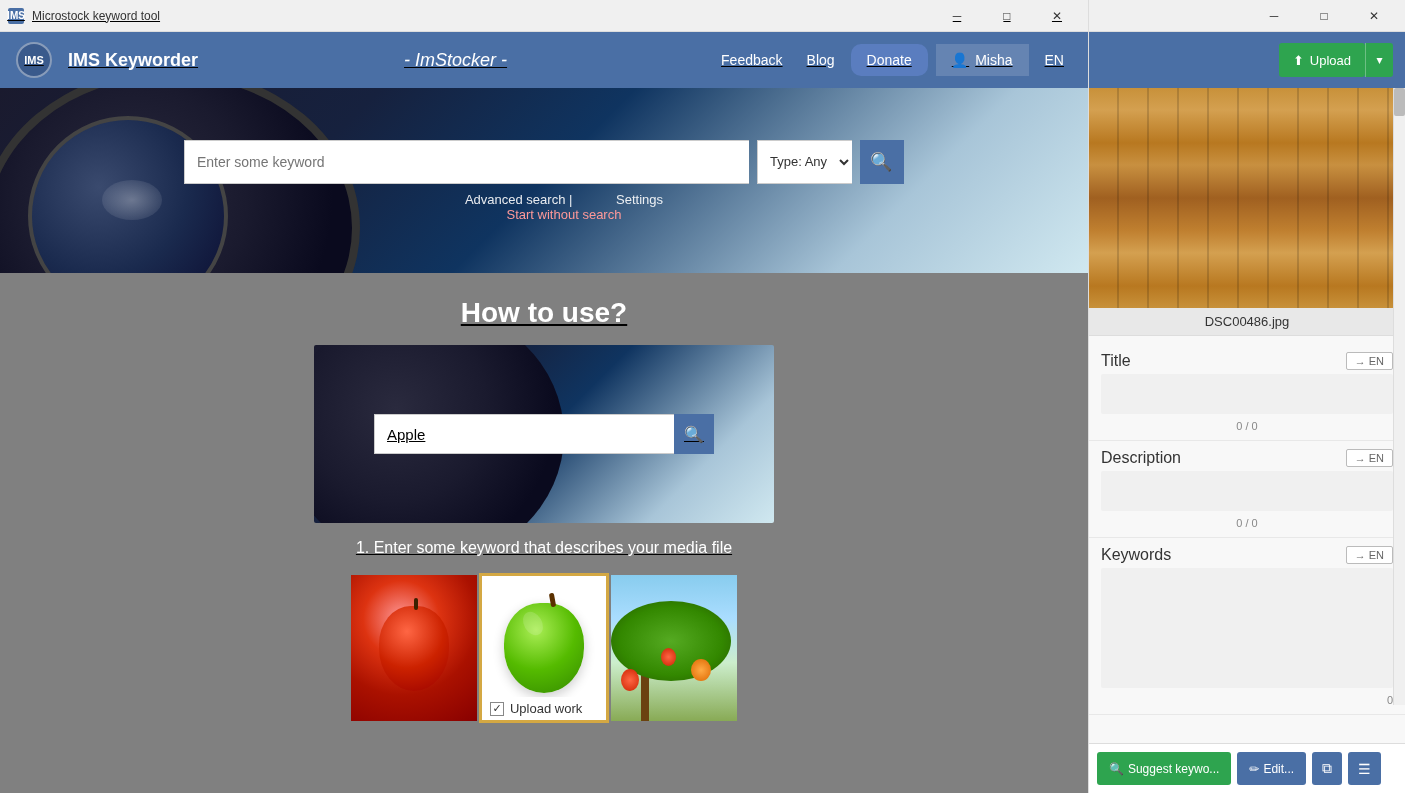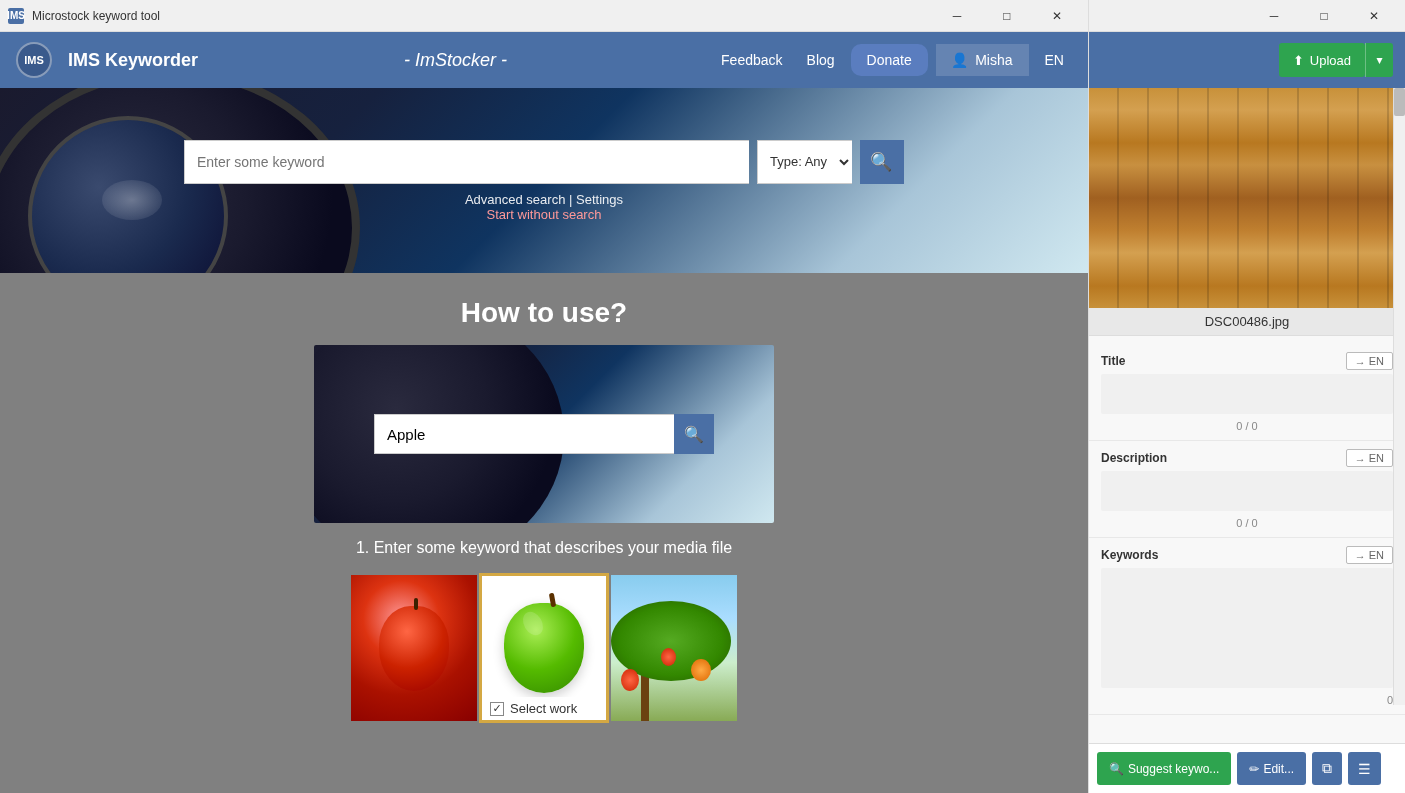--- a/index.html
+++ b/index.html
@@ -5,20 +5,21 @@
     * { margin: 0; padding: 0; box-sizing: border-box; }
     body { font-family: 'Segoe UI', Arial, sans-serif; background: #f0f0f0; display: flex; width: 1405px; height: 793px; overflow: hidden; }
 
     
     .main-app {
       width: 1236px;
       height: 793px;
       display: flex;
       flex-direction: column;
       position: relative;
+      text-decoration: underline;
     }
 
     
     .title-bar {
       background: #f0f0f0;
       height: 32px;
       display: flex;
       align-items: center;
       padding: 0 8px;
       border-bottom: 1px solid #ddd;
@@ -200,20 +201,21 @@
     }
     .search-links {
       margin-top: 8px;
       text-align: center;
       color: rgba(255,255,255,0.9);
       font-size: 13px;
     }
     .search-links a {
       color: rgba(255,255,255,0.9);
       text-decoration: none;
+      margin-left: 40px;
     }
     .search-links .start-link {
       color: #ff9999;
       text-decoration: none;
     }
 
     
     .main-content {
       background: #808080;
       flex: 1;
@@ -417,22 +419,22 @@
       padding: 8px 12px;
       border-bottom: 1px solid #e8e8e8;
     }
     .field-header {
       display: flex;
       justify-content: space-between;
       align-items: center;
       margin-bottom: 4px;
     }
     .field-label {
-      font-size: 12px;
-      font-weight: 700;
+      font-size: 16px;
+      font-weight: 400;
       color: #333;
     }
     .field-en-btn {
       background: white;
       border: 1px solid #bbb;
       padding: 2px 8px;
       font-size: 11px;
       color: #666;
       cursor: pointer;
       border-radius: 2px;
@@ -624,21 +626,21 @@
       <div class="img-card selected">
         <div class="apple-green" style="width:100%;height:100%;background:white;display:flex;align-items:center;justify-content:center;flex-direction:column;">
           <div style="position:relative;width:80px;height:90px;">
             <div style="width:80px;height:90px;background:radial-gradient(circle at 40% 30%, #aaee55 0%, #55bb00 50%, #338800 100%);border-radius:45% 45% 50% 50%;box-shadow:0 4px 12px rgba(0,0,0,0.2);"></div>
             <div style="position:absolute;top:-10px;left:46px;width:5px;height:14px;background:#5a3000;border-radius:2px;transform:rotate(-10deg);"></div>
             <div style="position:absolute;top:8px;left:20px;width:18px;height:25px;background:rgba(255,255,255,0.15);border-radius:50%;transform:rotate(-30deg);"></div>
           </div>
         </div>
         <div class="select-work-overlay">
           <div class="select-checkbox">✓</div>
-          <span>Select work</span>
+          <span>Upload work</span>
         </div>
       </div>
 
       <div class="img-card">
         <div style="width:100%;height:100%;background:linear-gradient(180deg,#88ccee 0%,#aaddff 30%,#cceecc 60%,#88aa55 100%);position:relative;overflow:hidden;">
           <div style="position:absolute;bottom:0;left:30px;width:8px;height:60px;background:#6b4210;"></div>
           <div style="position:absolute;bottom:40px;left:0px;width:120px;height:80px;background:radial-gradient(ellipse,#55aa22 0%,#338800 60%,#225500 100%);border-radius:50%;"></div>
           <div style="position:absolute;bottom:30px;left:10px;width:18px;height:22px;background:radial-gradient(circle,#ff6644 0%,#cc2200 100%);border-radius:50%;"></div>
           <div style="position:absolute;bottom:55px;left:50px;width:15px;height:18px;background:radial-gradient(circle,#ff6644 0%,#cc2200 100%);border-radius:50%;"></div>
           <div style="position:absolute;bottom:40px;left:80px;width:20px;height:22px;background:radial-gradient(circle,#ffaa44 0%,#dd6600 100%);border-radius:50%;"></div>

